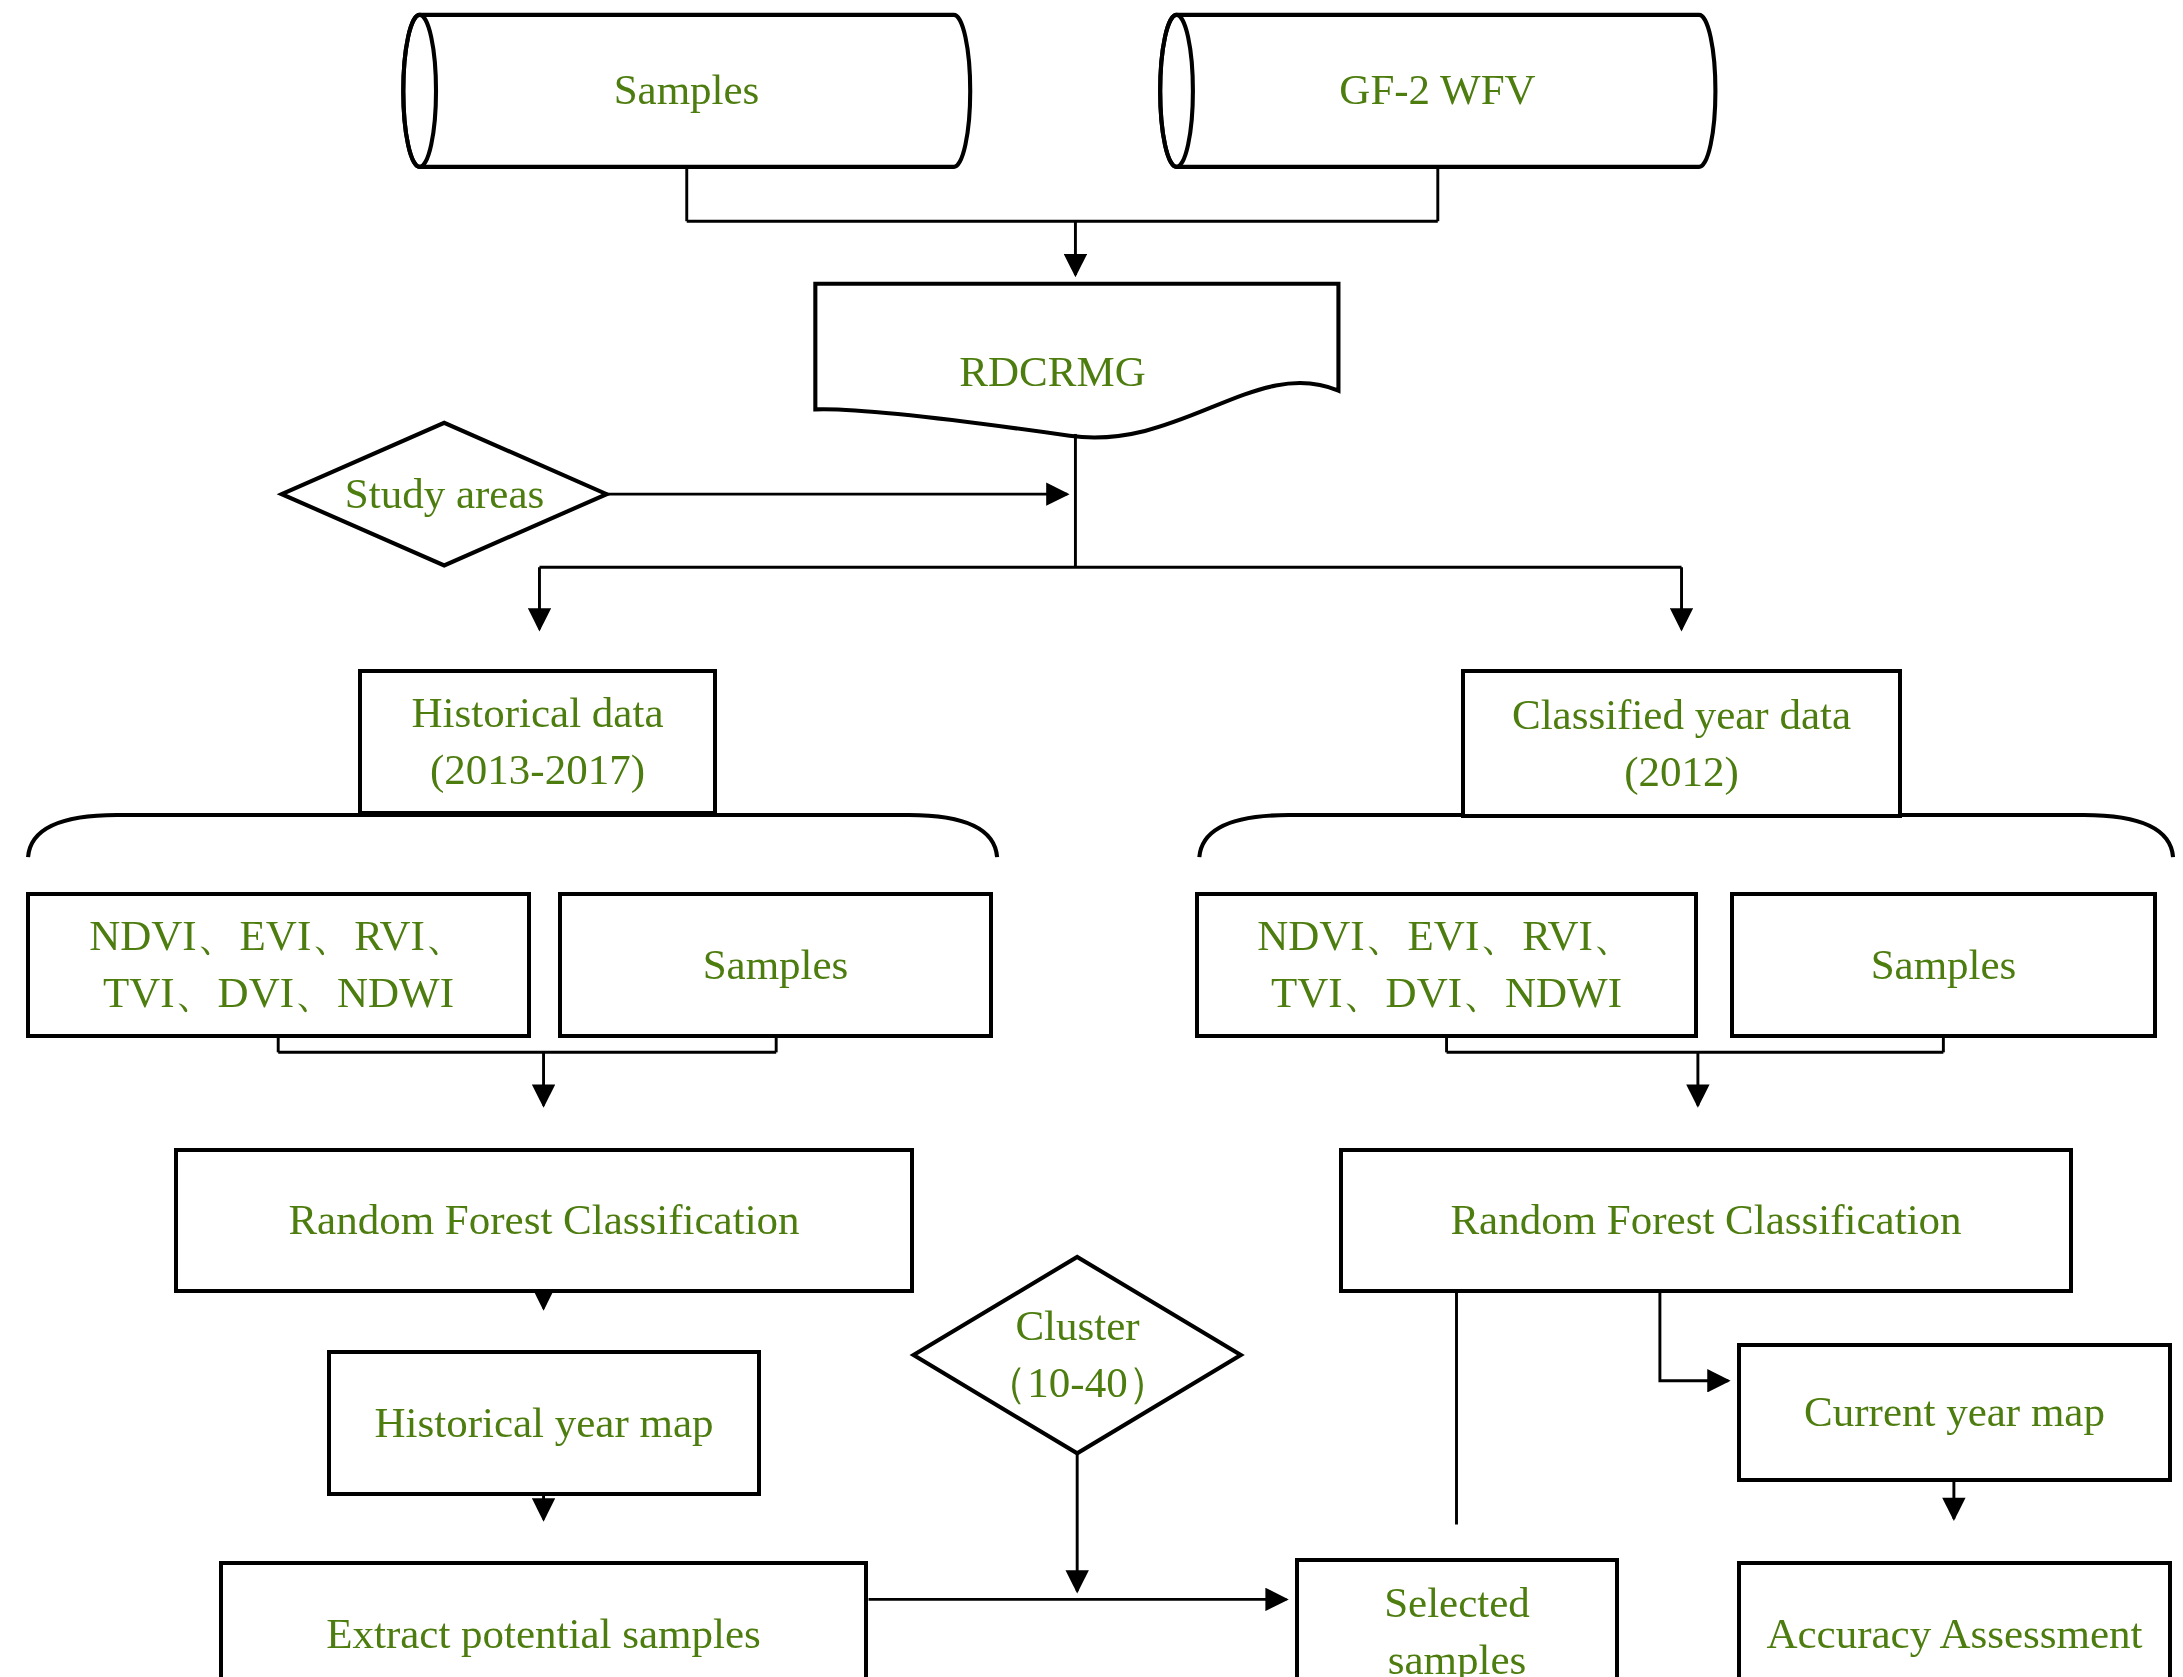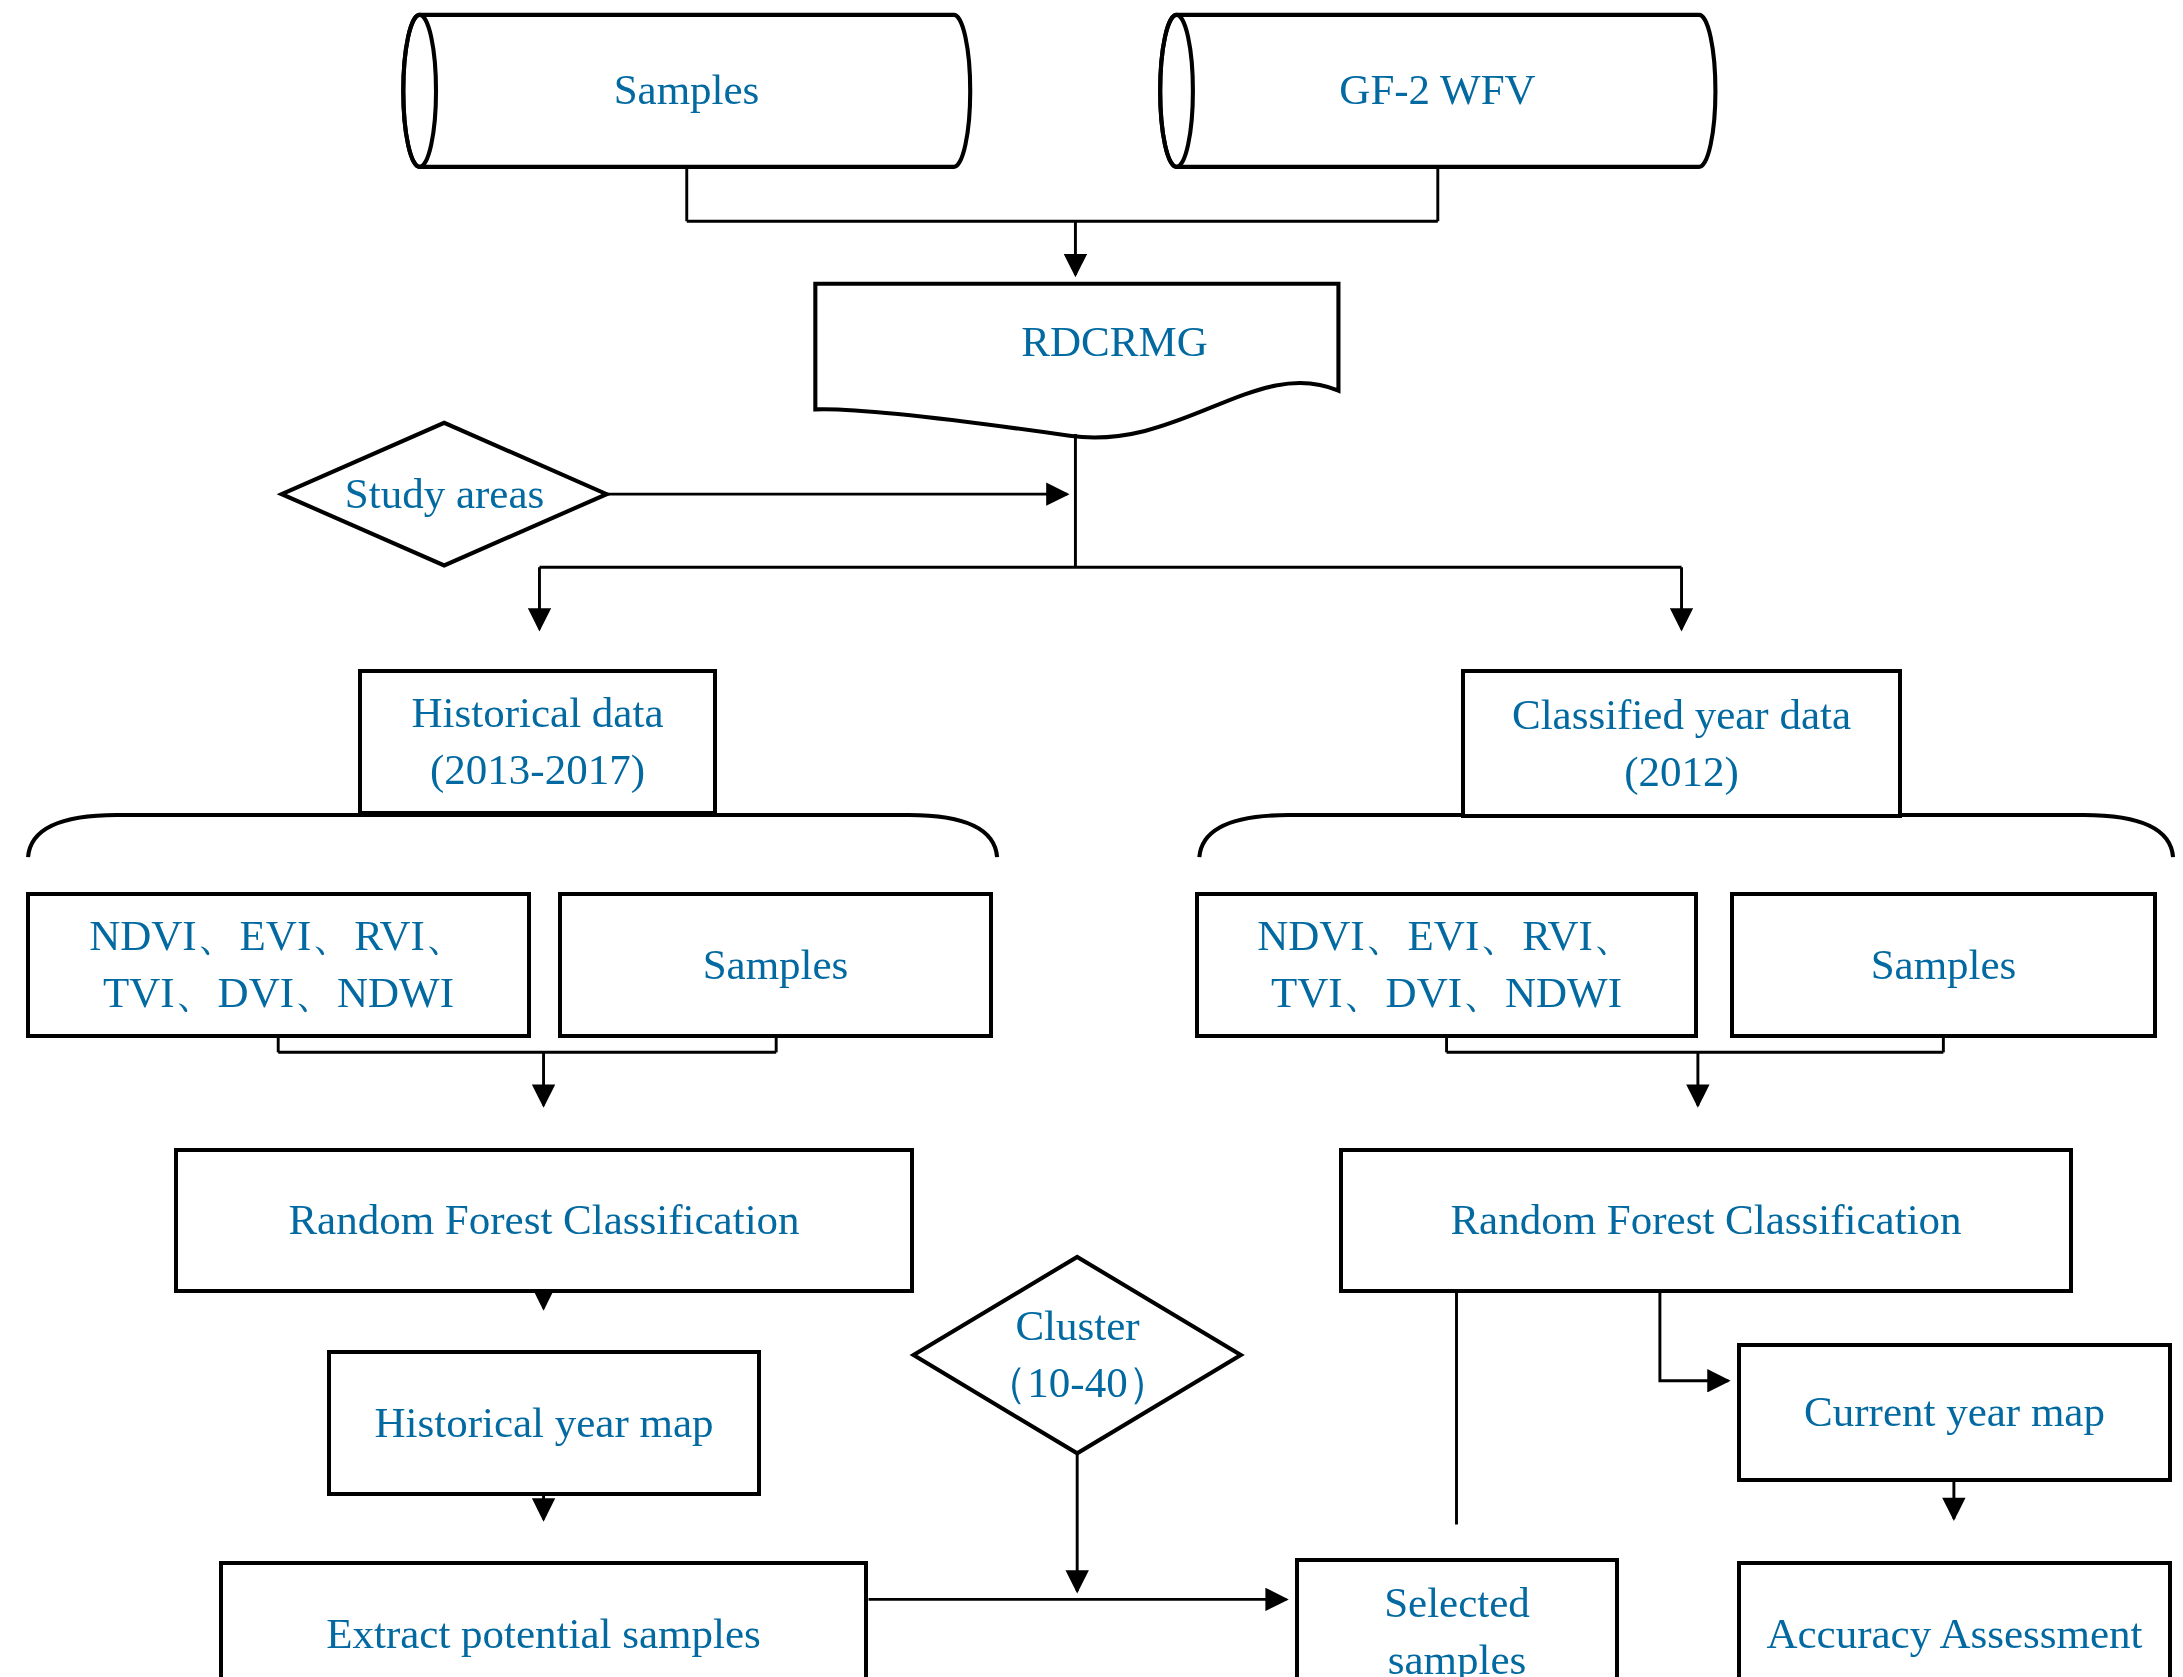--- a/index.html
+++ b/index.html
@@ -17,21 +17,21 @@
     background:#fff;
     display:flex;align-items:center;justify-content:center;
     box-sizing:border-box;
     margin-top:34px;
   }
   .node span, .floatlabel span{
     white-space:pre-line;
     text-align:center;
     font-size:43px;
     line-height:1.32;
-    color:#0369a1;
+    color:#4d7c0f;
   }
   .floatlabel{
     position:absolute;
     display:flex;align-items:center;justify-content:center;
     text-align:center;
     box-sizing:border-box;
   }
 </style>
 </head>
 <body>
@@ -90,21 +90,21 @@
     <path d="M 2840,2153 V 2362 H 2957" fill="none" stroke="#000" stroke-width="5" marker-end="url(#ah)"></path>
     <path d="M 3343,2477 V 2598" fill="none" stroke="#000" stroke-width="5" marker-end="url(#ah)"></path>
   </svg>
 
   <div class="floatlabel" style="left:403px;top:14.6px;width:567px;height:152px;">
     <span>Samples</span>
   </div>
   <div class="floatlabel" style="left:1160px;top:14.6px;width:555px;height:152px;">
     <span>GF-2 WFV</span>
   </div>
-  <div class="floatlabel" style="left:853px;top:284px;width:523px;height:117px;">
+  <div class="floatlabel" style="left:791px;top:284px;width:523px;height:117px;align-items:flex-end;">
     <span>RDCRMG</span>
   </div>
   <div class="floatlabel" style="left:282px;top:423px;width:325px;height:143px;">
     <span>Study areas</span>
   </div>
   <div class="floatlabel" style="left:914px;top:1257px;width:327px;height:196px;">
     <span>Cluster
 （10-40）</span>
   </div>
 

